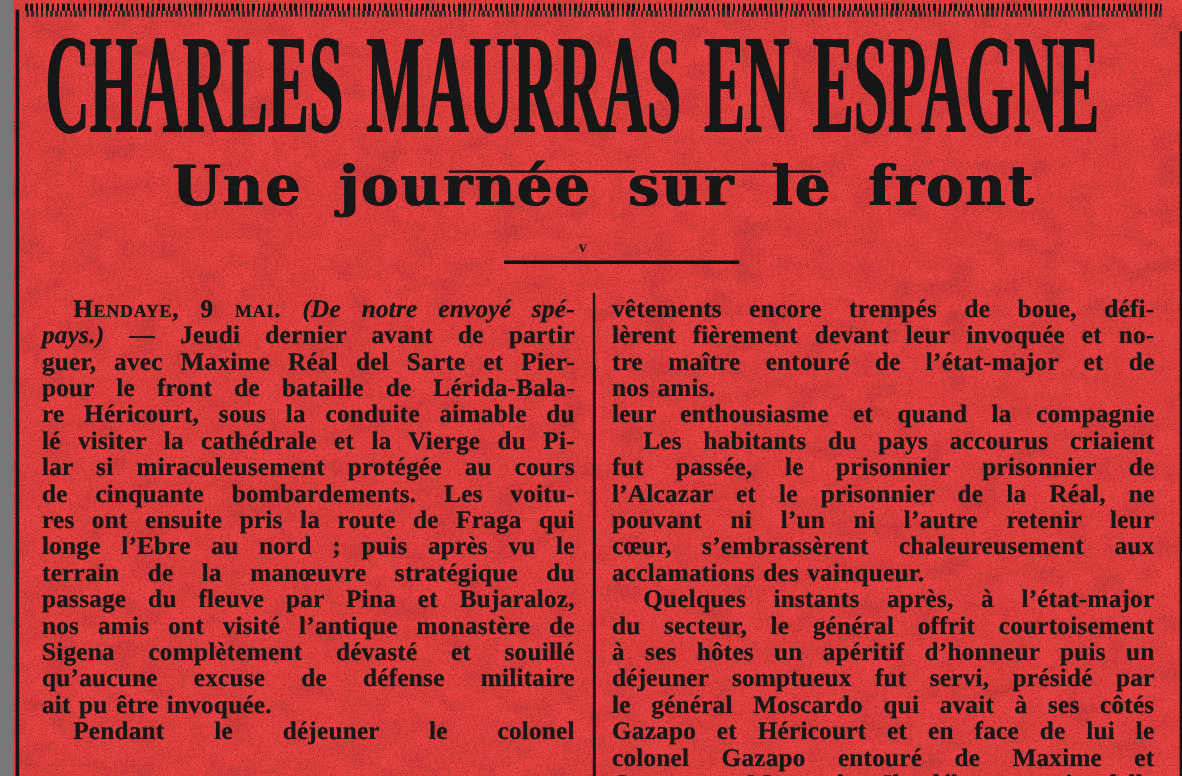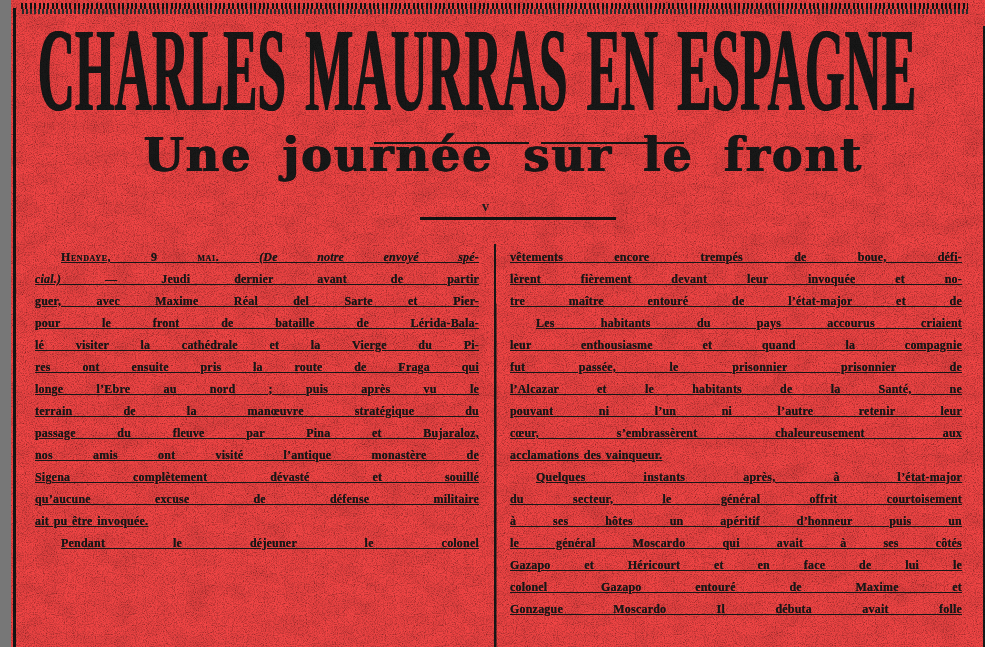--- a/index.html
+++ b/index.html
@@ -29,23 +29,23 @@
     text-shadow:1.5px 0 0 #191919,-1.5px 0 0 #191919;}
   
   .subtitle{position:absolute;left:0;top:132px;width:985px;text-align:center;
     font-family:"DejaVu Serif", serif;font-weight:700;font-size:46px;line-height:1;
     letter-spacing:2px;word-spacing:12px;color:#1a1a1a;
     text-shadow:0.7px 0 0 #1a1a1a,-0.7px 0 0 #1a1a1a;}
   
   .column{position:absolute;top:246px;}
   .col-left{left:24px;width:444px;}
   .col-right{left:499px;width:452px;}
-  .line{height:22px;line-height:22px;font-size:12px;font-weight:700;
+  .line{height:22px;line-height:22px;font-size:21px;font-weight:700;
     text-align:justify;text-align-last:justify;letter-spacing:0.2px;word-spacing:1.5px;
-    white-space:nowrap;text-shadow:0 0 0.6px rgba(25,25,25,0.8);text-decoration:underline;}
+    white-space:nowrap;text-shadow:0 0 0.6px rgba(25,25,25,0.8);}
   .line.end{text-align-last:left;}
   .line.indent{text-indent:26px;}
   .seg-sc{font-variant:small-caps;letter-spacing:0.6px;}
   .seg-i{font-style:italic;}
   .noise{position:absolute;left:0;top:0;width:985px;height:647px;pointer-events:none;}
 </style>
 </head>
 <body>
 
 <div class="page">
@@ -62,49 +62,54 @@
 
   <div class="subtitle">
     <span>Une journée sur le front</span>
   </div>
 
   <div class="ornament-v">v</div>
   <div class="subtitle-rule"></div>
 
   <div id="col-left" class="column col-left">
       <div class="line indent"><span class="seg-sc">Hendaye, 9 mai. </span><span class="seg-i">(De notre envoyé spé-</span></div>
-      <div class="line"><span class="seg-i">cial.) </span><span class="">— Jeudi dernier avant de partir</span></div>
+      <div class="line"><span class="seg-i">pays.) </span><span class="">— Jeudi dernier avant de partir</span></div>
       <div class="line">guer, avec Maxime Réal del Sarte et Pier-</div>
       <div class="line">pour le front de bataille de Lérida-Bala-</div>
+      <div class="line">re Héricourt, sous la conduite aimable du</div>
       <div class="line">lé visiter la cathédrale et la Vierge du Pi-</div>
+      <div class="line">lar si miraculeusement protégée au cours</div>
+      <div class="line">de cinquante bombardements. Les voitu-</div>
       <div class="line">res ont ensuite pris la route de Fraga qui</div>
       <div class="line">longe l’Ebre au nord ; puis après vu le</div>
       <div class="line">terrain de la manœuvre stratégique du</div>
       <div class="line">passage du fleuve par Pina et Bujaraloz,</div>
       <div class="line">nos amis ont visité l’antique monastère de</div>
       <div class="line">Sigena complètement dévasté et souillé</div>
       <div class="line">qu’aucune excuse de défense militaire</div>
       <div class="line end">ait pu être invoquée.</div>
       <div class="line indent partial">Pendant le déjeuner le colonel</div>
     </div>
   <div class="col-divider"></div>
   <div id="col-right" class="column col-right">
       <div class="line">vêtements encore trempés de boue, défi-</div>
       <div class="line">lèrent fièrement devant leur invoquée et no-</div>
       <div class="line">tre maître entouré de l’état-major et de</div>
+      <div class="line end">nos amis.</div>
+      <div class="line">leur enthousiasme et quand la compagnie</div>
       <div class="line indent">Les habitants du pays accourus criaient</div>
-      <div class="line">leur enthousiasme et quand la compagnie</div>
       <div class="line">fut passée, le prisonnier prisonnier de</div>
-      <div class="line">l’Alcazar et le habitants de la Santé, ne</div>
+      <div class="line">l’Alcazar et le prisonnier de la Réal, ne</div>
       <div class="line">pouvant ni l’un ni l’autre retenir leur</div>
       <div class="line">cœur, s’embrassèrent chaleureusement aux</div>
       <div class="line end">acclamations des vainqueur.</div>
       <div class="line indent">Quelques instants après, à l’état-major</div>
       <div class="line">du secteur, le général offrit courtoisement</div>
       <div class="line">à ses hôtes un apéritif d’honneur puis un</div>
+      <div class="line">déjeuner somptueux fut servi, présidé par</div>
       <div class="line">le général Moscardo qui avait à ses côtés</div>
       <div class="line">Gazapo et Héricourt et en face de lui le</div>
       <div class="line">colonel Gazapo entouré de Maxime et</div>
       <div class="line partial">Gonzague Moscardo Il débuta avait folle</div>
     </div>
 
   <svg class="noise" width="985" height="647">
     <filter id="grain">
       <feTurbulence type="fractalNoise" baseFrequency="0.9" numOctaves="2" seed="7"></feTurbulence>
       <feColorMatrix type="matrix" values="0 0 0 0 0  0 0 0 0 0  0 0 0 0 0  0.9 0.9 0.9 0 -1.25"></feColorMatrix>

